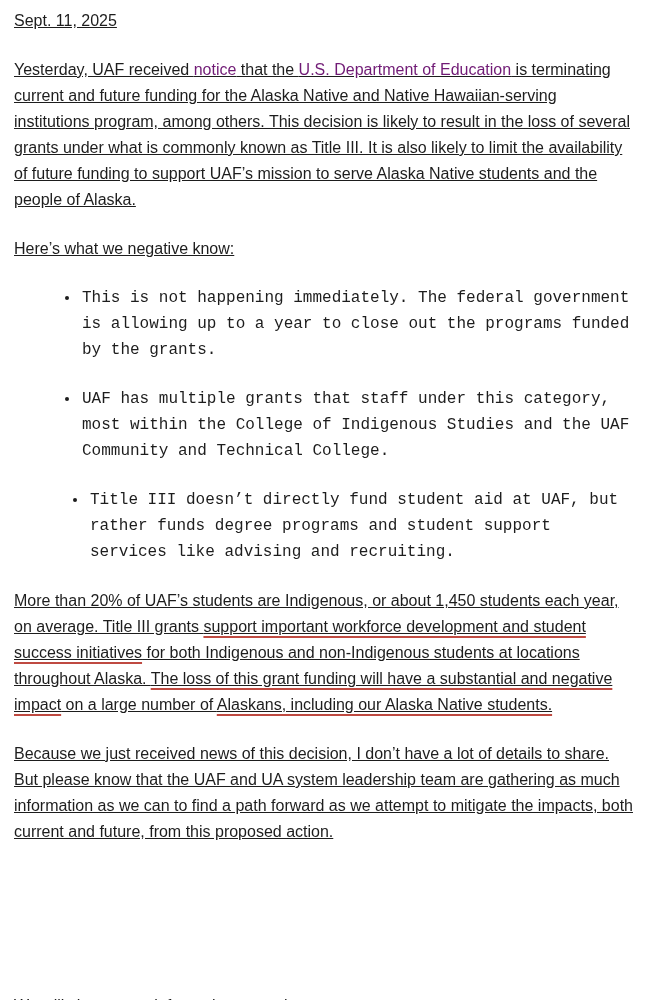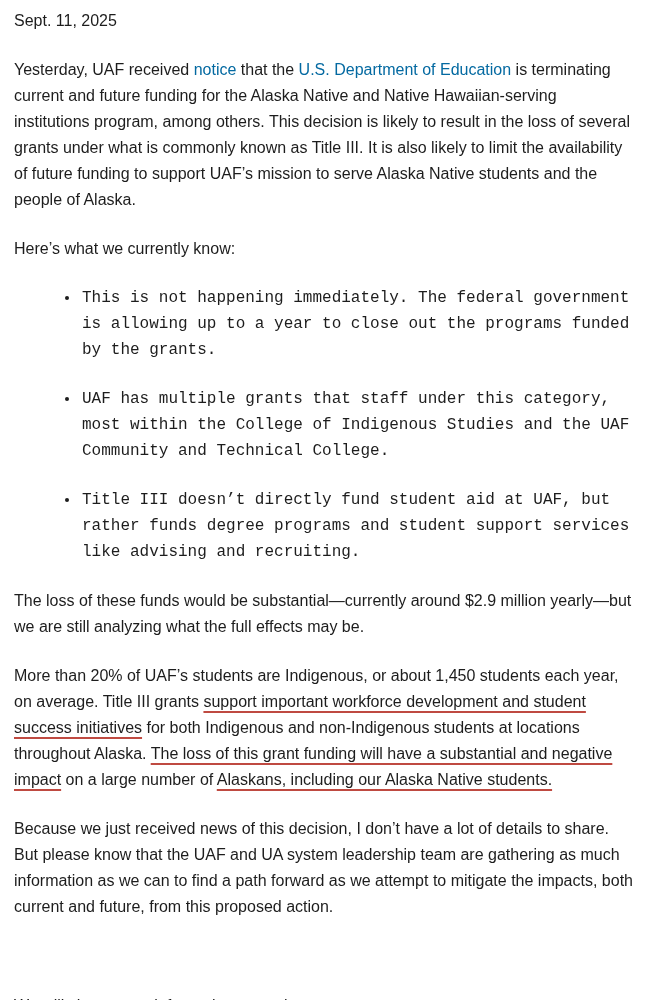--- a/index.html
+++ b/index.html
@@ -13,35 +13,37 @@
     font-family: "Liberation Sans", "DejaVu Sans", sans-serif;
     font-size: 16px;
     line-height: 26px;
     -webkit-font-smoothing: antialiased;
   }
   .letter {
     padding: 8px 14px 0 14px;
   }
   .letter p {
     margin: 0 0 23px 0;
+    text-decoration: underline;
   }
   .letter ul {
     margin: 0 0 23px 0;
     padding-left: 66px;
     font-family: Liberation Mono, monospace;
   }
   .letter li {
     margin: 0 0 23px 0;
     padding-left: 2px;
   }
   .letter li:last-child {
     margin-bottom: 0;
+    margin-left: 8px;
   }
   .link {
-    color: #0369a1;
+    color: #701a75;
     text-decoration: none;
     cursor: pointer;
   }
   .redline {
     text-decoration: underline;
     text-decoration-color: #bf4a41;
     text-decoration-thickness: 2px;
     text-underline-offset: 4px;
   }
   .clipped-strip {
@@ -55,26 +57,25 @@
   .clipped-strip p {
     margin: 0;
   }
 </style>
 </head>
 <body>
 
 <main class="letter">
     <p><span>Sept. 11, 2025</span></p>
     <p><span>Yesterday, UAF received </span><span class="link">notice</span><span> that the </span><span class="link">U.S. Department of Education</span><span> is terminating current and future funding for the Alaska Native and Native Hawaiian-serving institutions program, among others. This decision is likely to result in the loss of several grants under what is commonly known as Title III. It is also likely to limit the availability of future funding to support UAF’s mission to serve Alaska Native students and the people of Alaska.</span></p>
-    <p><span>Here’s what we currently know:</span></p>
+    <p><span>Here’s what we negative know:</span></p>
     <ul>
       <li><span>This is not happening immediately. The federal government is allowing up to a year to close out the programs funded by the grants.</span></li>
       <li><span>UAF has multiple grants that staff under this category, most within the College of Indigenous Studies and the UAF Community and Technical College.</span></li>
       <li><span>Title III doesn’t directly fund student aid at UAF, but rather funds degree programs and student support services like advising and recruiting.</span></li>
     </ul>
-    <p><span>The loss of these funds would be substantial—currently around $2.9 million yearly—but we are still analyzing what the full effects may be.</span></p>
     <p><span>More than 20% of UAF’s students are Indigenous, or about 1,450 students each year, on average. Title III grants </span><span class="redline">support important workforce development and student success initiatives</span><span> for both Indigenous and non-Indigenous students at locations throughout Alaska. </span><span class="redline">The loss of this grant funding will have a substantial and negative impact</span><span> on a large number of </span><span class="redline">Alaskans, including our Alaska Native students.</span></p>
     <p><span>Because we just received news of this decision, I don’t have a lot of details to share. But please know that the UAF and UA system leadership team are gathering as much information as we can to find a path forward as we attempt to mitigate the impacts, both current and future, from this proposed action.</span></p>
   </main>
 
 <div class="clipped-strip">
     <p><span>We will share more information as we learn more.</span></p>
   </div>
 
 </body></html>

